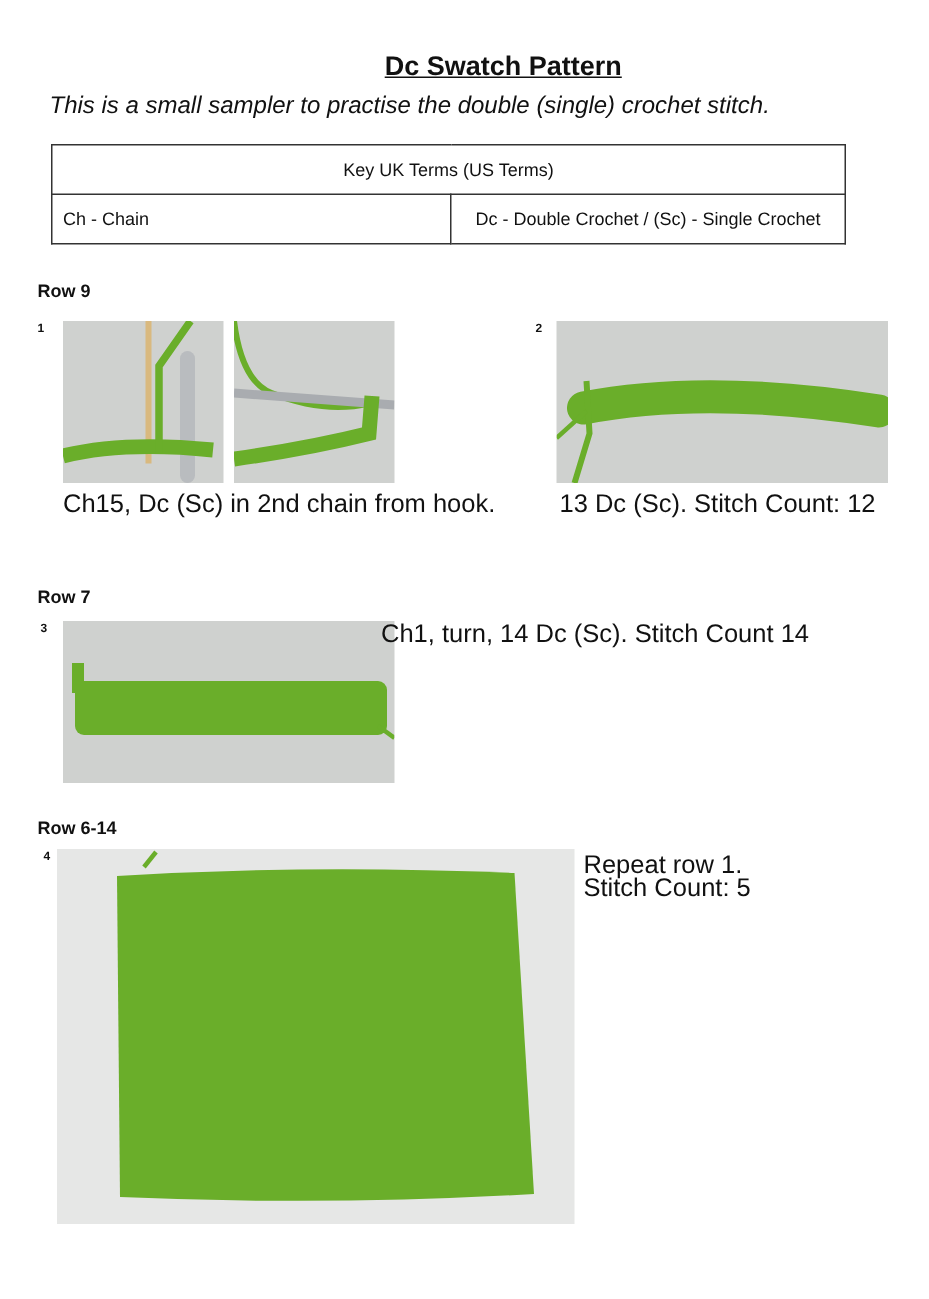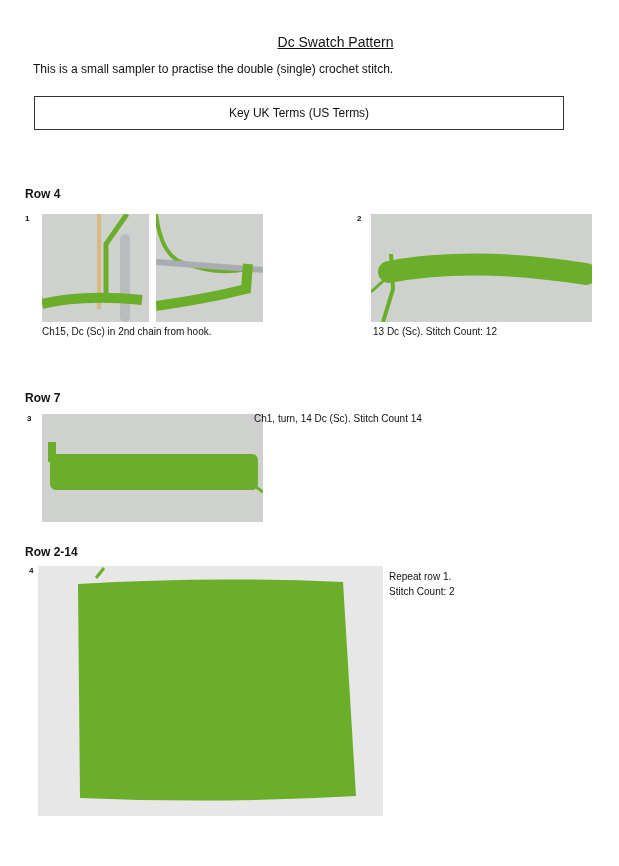--- a/index.html
+++ b/index.html
@@ -1,48 +1,52 @@
 <!DOCTYPE html>
 <html><head>
 <meta charset="utf-8">
 <style>
   html, body { margin:0; padding:0; background:#ffffff; }
   body { width:619px; height:866px; position:relative; overflow:hidden;
          font-family:"Liberation Sans", "DejaVu Sans", sans-serif; color:#111; }
   .abs { position:absolute; }
-  .title { left:0; width:100%; top:34px; text-align:center; font-size:14px;
-           font-weight:normal; }
+  .title { left:0; width:100%; top:34px; text-align:center; font-size:18px;
+           font-weight:bold; }
   .title span { text-decoration:underline; padding-left:52px; }
-  .intro { left:33px; top:62px; font-size:12px; }
+  .intro { left:33px; top:62px; font-size:16px;font-style:italic; }
   table.key { position:absolute; left:34px; top:96px; width:530px; border-collapse:collapse;
               font-size:12px;border-radius:20px; }
   table.key td { border:1px solid #333; height:32px; padding:0 7px; }
   table.key td.head { text-align:center; }
   table.key td.c2 { text-align:center; width:248px; }
   .rowh { font-size:12px; font-weight:bold; left:25px; }
   .num { font-size:8px; font-weight:bold; }
-  .cap { font-size:10px; }
+  .cap { font-size:17px; }
   .photo { background:#cfd1cf; overflow:hidden; }
   .photo svg { display:block; width:100%; height:100%; }
 </style>
 </head>
 <body>
 
 <div class="abs title"><span>Dc Swatch Pattern</span></div>
 <div class="abs intro">This is a small sampler to practise the double (single) crochet stitch.</div>
 
 <table class="key">
   <tbody>
       <tr>
         <td class="head" colspan="2">Key UK Terms (US Terms)</td>
       </tr>
+  <tr>
+    <td>Ch - Chain</td>
+    <td class="c2">Dc - Double Crochet / (Sc) - Single Crochet</td>
+  </tr>
 </tbody>
   </table>
 
-<div class="abs rowh" style="top:187px">Row 4</div>
+<div class="abs rowh" style="top:187px">Row 9</div>
 <div class="abs num" style="left:25px;top:214px">1</div>
 <div class="abs photo" style="left:42px;top:214px;width:107px;height:108px">
   <svg viewBox="0 0 107 108" preserveAspectRatio="none">
     <rect x="55" y="0" width="4" height="95" fill="#d9b97f"></rect>
     <rect x="78" y="20" width="10" height="88" rx="5" fill="#b9bcbf"></rect>
     <path d="M0 90 Q40 80 100 86" stroke="#6aae2a" stroke-width="10" fill="none"></path>
     <path d="M64 88 L64 30 L85 0" stroke="#6aae2a" stroke-width="5" fill="none"></path>
   </svg>
 </div>
 <div class="abs photo" style="left:156px;top:214px;width:107px;height:108px">
@@ -68,24 +72,24 @@
 <div class="abs num" style="left:27px;top:414px">3</div>
 <div class="abs photo" style="left:42px;top:414px;width:221px;height:108px">
   <svg viewBox="0 0 221 108" preserveAspectRatio="none">
     <rect x="8" y="40" width="208" height="36" rx="6" fill="#6aae2a"></rect>
     <rect x="6" y="28" width="8" height="20" fill="#6aae2a"></rect>
     <path d="M210 70 L221 78" stroke="#6aae2a" stroke-width="3"></path>
   </svg>
 </div>
 <div class="abs cap" style="left:254px;top:413px">Ch1, turn, 14 Dc (Sc). Stitch Count 14</div>
 
-<div class="abs rowh" style="top:545px">Row 2-14</div>
+<div class="abs rowh" style="top:545px">Row 6-14</div>
 <div class="abs num" style="left:29px;top:566px">4</div>
 <div class="abs photo" style="left:38px;top:566px;width:345px;height:250px;background:#e6e7e6">
   <svg viewBox="0 0 345 250" preserveAspectRatio="none">
     <path d="M40 18 Q170 10 305 16 L318 230 Q180 238 42 232 Z" fill="#6aae2a"></path>
     <path d="M58 12 L66 2" stroke="#6aae2a" stroke-width="3"></path>
   </svg>
 </div>
 <div class="abs cap" style="left:389px;top:569px;line-height:15px">
   <div>Repeat row 1.</div>
-  <div>Stitch Count: 2</div>
+  <div>Stitch Count: 5</div>
 </div>
 
 </body></html>

